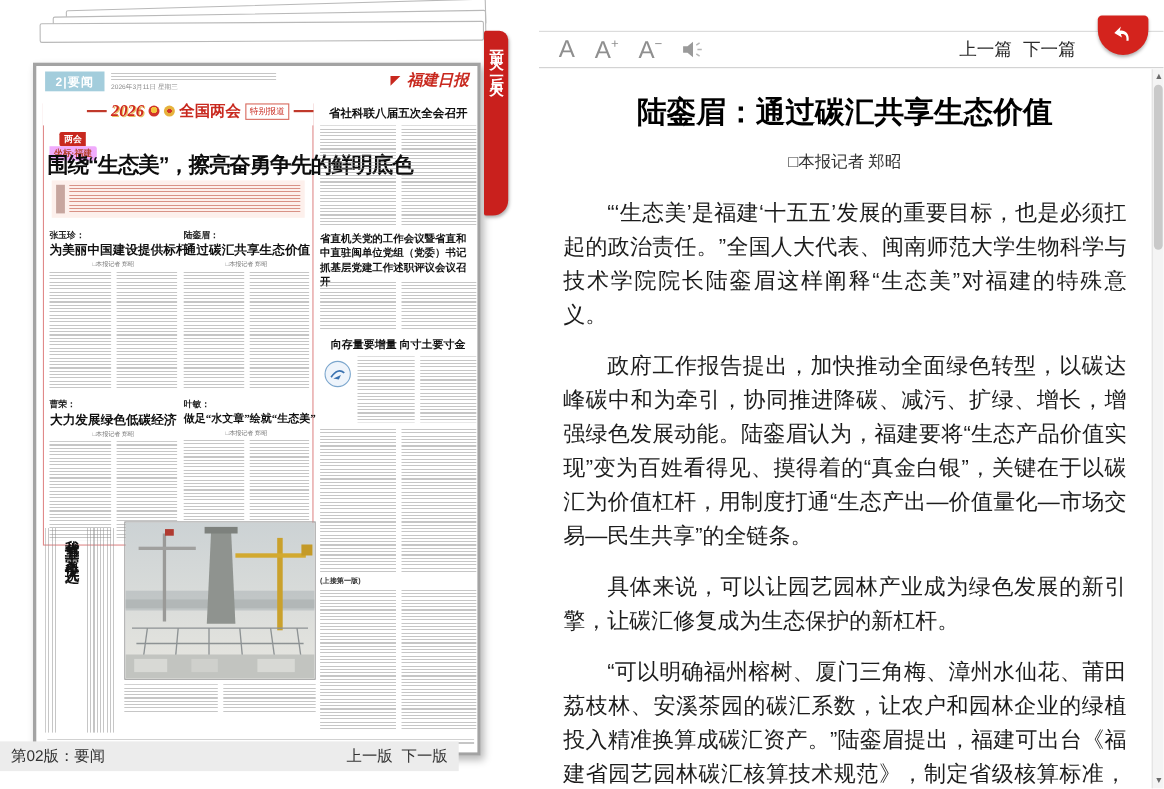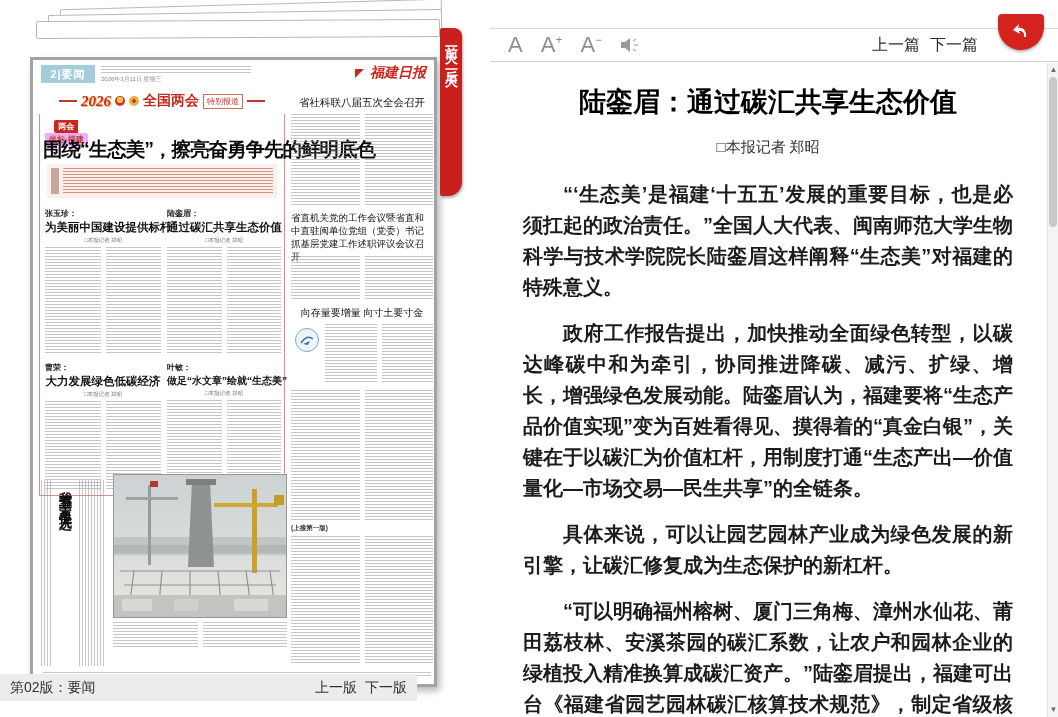--- a/index.html
+++ b/index.html
@@ -18,21 +18,21 @@
   .page-tag{left:8px;top:5px;width:54px;height:18px;background:#a3cddc;color:#fff;font-weight:bold;
             font-size:11px;display:flex;align-items:center;justify-content:center;letter-spacing:1px;}
   .np-meta{left:68px;top:6px;width:150px;height:8px;}
   .np-date{left:68px;top:15px;color:#8a8a8a;font-size:6px;white-space:nowrap;}
   .masthead{right:8px;top:4px;color:#c8281e;font-size:14px;font-weight:bold;font-style:italic;
             font-family:"Liberation Serif",serif;display:flex;align-items:center;gap:6px;}
   .masthead .flag{width:0;height:0;border-top:9px solid #c8281e;border-right:9px solid transparent;}
 
   .red-frame{left:6px;top:34px;width:246px;height:402px;border:1px solid #e08a8a;}
   .banner{left:6px;top:28px;width:246px;height:26px;background:#fff;display:flex;align-items:center;
-          justify-content:center;gap:4px;}
+          justify-content:flex-end;gap:4px;}
   .banner .dash{width:18px;height:2px;background:#c0392b;}
   .banner .yr{color:#d02a1e;font-weight:bold;font-style:italic;font-size:15px;
               text-shadow:1px 1px 0 #e9c063;font-family:"Liberation Serif",serif;}
   .emblem{width:10px;height:10px;border-radius:50%;display:inline-block;}
   .emblem.nat{background:radial-gradient(circle at 50% 40%, #f3c53d 0 3px, #d0342a 3px);}
   .emblem.cppcc{background:radial-gradient(circle at 50% 50%, #d0342a 0 2px, #e6b23c 2px);}
   .banner .bt{color:#c8281e;font-weight:bold;font-size:14px;font-family:"Liberation Serif",serif;white-space:nowrap;}
   .banner .tag{color:#c8281e;border:1px solid #d86a5e;font-size:8px;padding:1px 3px;white-space:nowrap;}
 
   .kicker{left:12px;top:60px;height:12px;display:flex;align-items:center;font-size:8px;white-space:nowrap;flex-direction:column;}
@@ -50,21 +50,21 @@
   .tl.v{background:repeating-linear-gradient(90deg,#8d8d8d 0,#8d8d8d 1px,transparent 1px,transparent 3px);}
   .cols2{display:flex;gap:5px;}
   .cols2>div{flex:1;}
 
   .cell{position:absolute;}
   .cell .author{font-size:8px;font-weight:bold;color:#222;font-family:"Liberation Serif",serif;}
   .cell .ctitle{font-size:11.5px;font-weight:bold;color:#111;text-align:center;
                 font-family:"Liberation Serif",serif;white-space:nowrap;margin-top:1px;}
   .cell .cby{font-size:5.5px;color:#777;text-align:center;margin:2px 0 3px;}
 
-  .rh{font-family:"Liberation Serif",serif;font-weight:normal;color:#111;text-align:center;}
+  .rh{font-family:"Liberation Serif",serif;font-weight:bold;color:#111;text-align:center;}
   .cont-mark{font-size:6.5px;font-weight:bold;color:#333;}
 
   .col-logo{width:24px;height:24px;border-radius:50%;background:#eef4fb;border:1px solid #7ba6cd;
             display:flex;align-items:center;justify-content:center;}
 
   .vert-head{writing-mode:vertical-rl;font-family:"Liberation Serif",serif;font-weight:bold;
              font-size:13px;color:#111;letter-spacing:3px;}
 
   .np-photo{border:1px solid #999;}
 
@@ -92,21 +92,21 @@
   .toolbar .artnav span{cursor:pointer;}
 
   .return-badge{position:absolute;right:14px;top:14px;width:46px;height:36px;background:#d4231d;
                 border-radius:4px 4px 24px 24px;display:flex;align-items:center;justify-content:center;
                 cursor:pointer;box-shadow:0 2px 3px rgba(0,0,0,.3);}
 
   .article{position:absolute;left:22px;top:70px;width:512px;color:#1c1c1c;}
   .article h1{font-size:27px;font-weight:bold;text-align:center;margin:14px 0 18px;color:#000;}
   .article .byline{text-align:center;font-family:"Liberation Serif",serif;font-size:15px;color:#333;
                    margin-bottom:22px;}
-  .article p{font-size:20px;line-height:31px;text-align:justify;text-indent:2em;margin:0 11px 15px;font-weight:bold;}
+  .article p{font-size:20px;line-height:31px;text-align:justify;text-indent:2em;margin:0 0 15px;}
 
   .scrollbar{position:absolute;right:0;top:63px;width:11px;height:654px;background:#f4f4f4;
              border-left:1px solid #e2e2e2;box-sizing:border-box;}
   .scrollbar .arr{position:absolute;left:0;width:11px;height:12px;color:#6a6a6a;font-size:8px;
                   display:flex;align-items:center;justify-content:center;cursor:pointer;}
   .scrollbar .arr.up{top:0;}
   .scrollbar .arr.down{bottom:2px;}
   .scrollbar .thumb{position:absolute;left:1px;top:14px;width:8px;height:150px;background:#c9c9c9;
                     border-radius:4px;cursor:grab;}
 </style>

